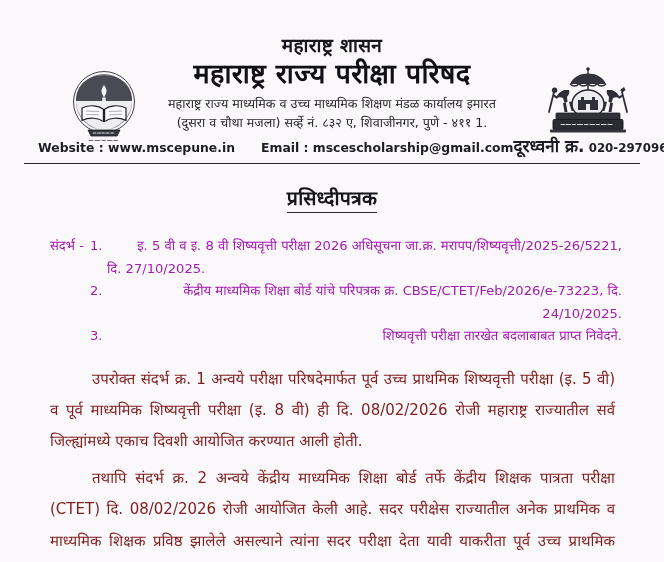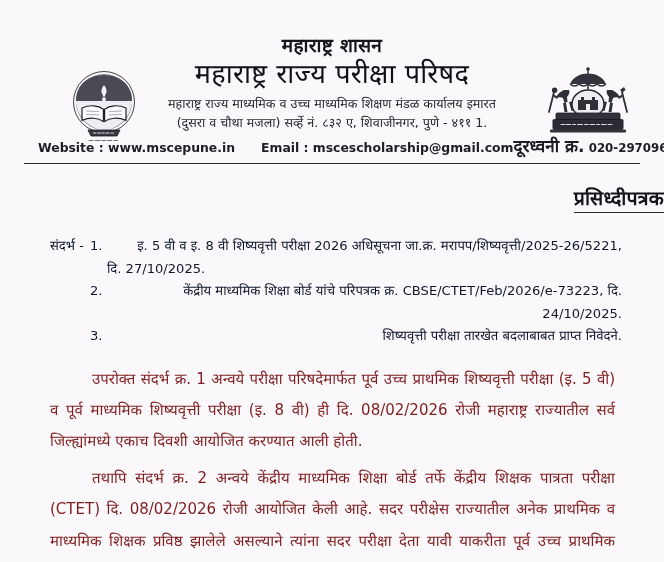--- a/index.html
+++ b/index.html
@@ -41,21 +41,21 @@
     font-size: 19px;
     font-weight: bold;
     letter-spacing: 0.3px;
     line-height: 1.18;
     color: #16161c;
   }
 
   .org-line {
     font-family: "DejaVu Sans", sans-serif;
     font-size: 27px;
-    font-weight: normal;
+    font-weight: bold;
     letter-spacing: 0.3px;
     line-height: 1.22;
     margin-top: 2px;
     color: #101016;
     white-space: nowrap;
   }
 
   .addr-line {
     font-family: "DejaVu Sans", sans-serif;
     font-size: 12.6px;
@@ -95,40 +95,40 @@
   .ct-phone .ph-label { font-size: 17px; }
 
   .rule {
     height: 0;
     border-top: 1.6px solid #26262c;
     margin: 6px 24px 0 24px;
   }
 
   
   .doc-title-wrap {
-    text-align: right;
+    text-align: center;
     margin-top: 20px;
   }
   .doc-title {
     display: inline-block;
     font-family: "DejaVu Sans", sans-serif;
     font-size: 19.5px;
     font-weight: bold;
     letter-spacing: 0.2px;
     color: #15151b;
     border-bottom: 1.5px solid #2a2a30;
     padding-bottom: 1px;
   }
 
   
   .refs {
     margin: 22px 42px 0 50px;
     font-size: 13.1px;
     line-height: 1.72;
-    color: #0f172a;
+    color: #a21caf;
   }
   .ref-row {
     display: flex;
     align-items: flex-start;
   }
   .ref-label {
     flex: 0 0 auto;
     white-space: nowrap;
     padding-right: 6px;
   }

